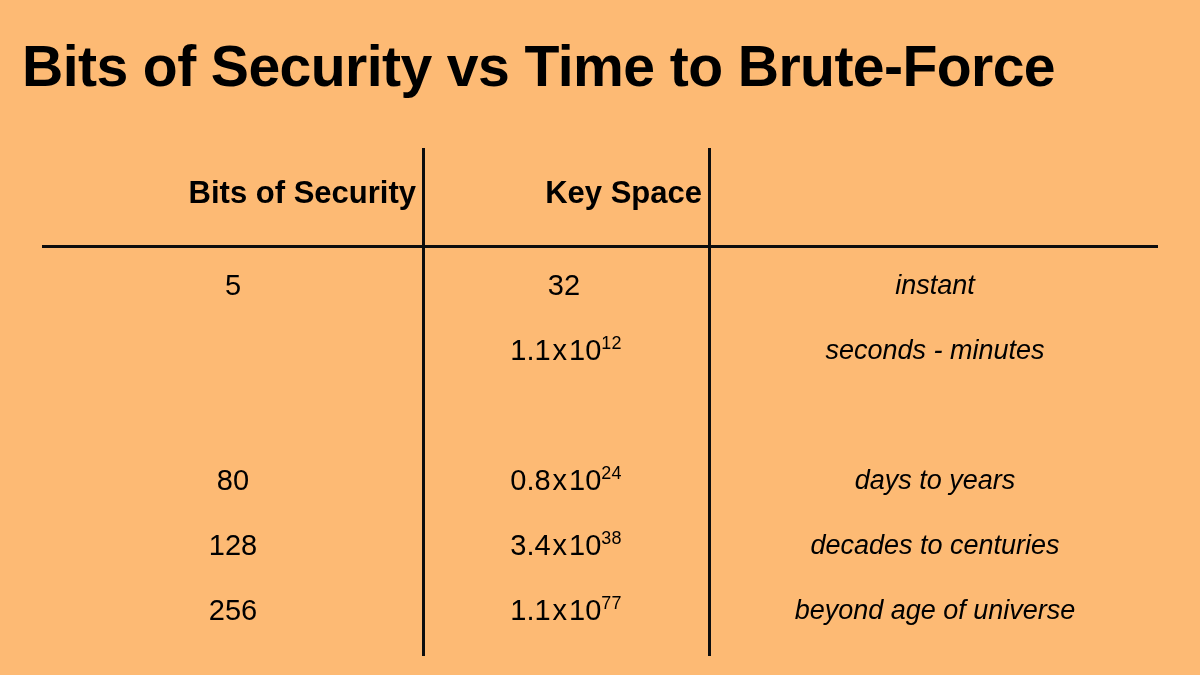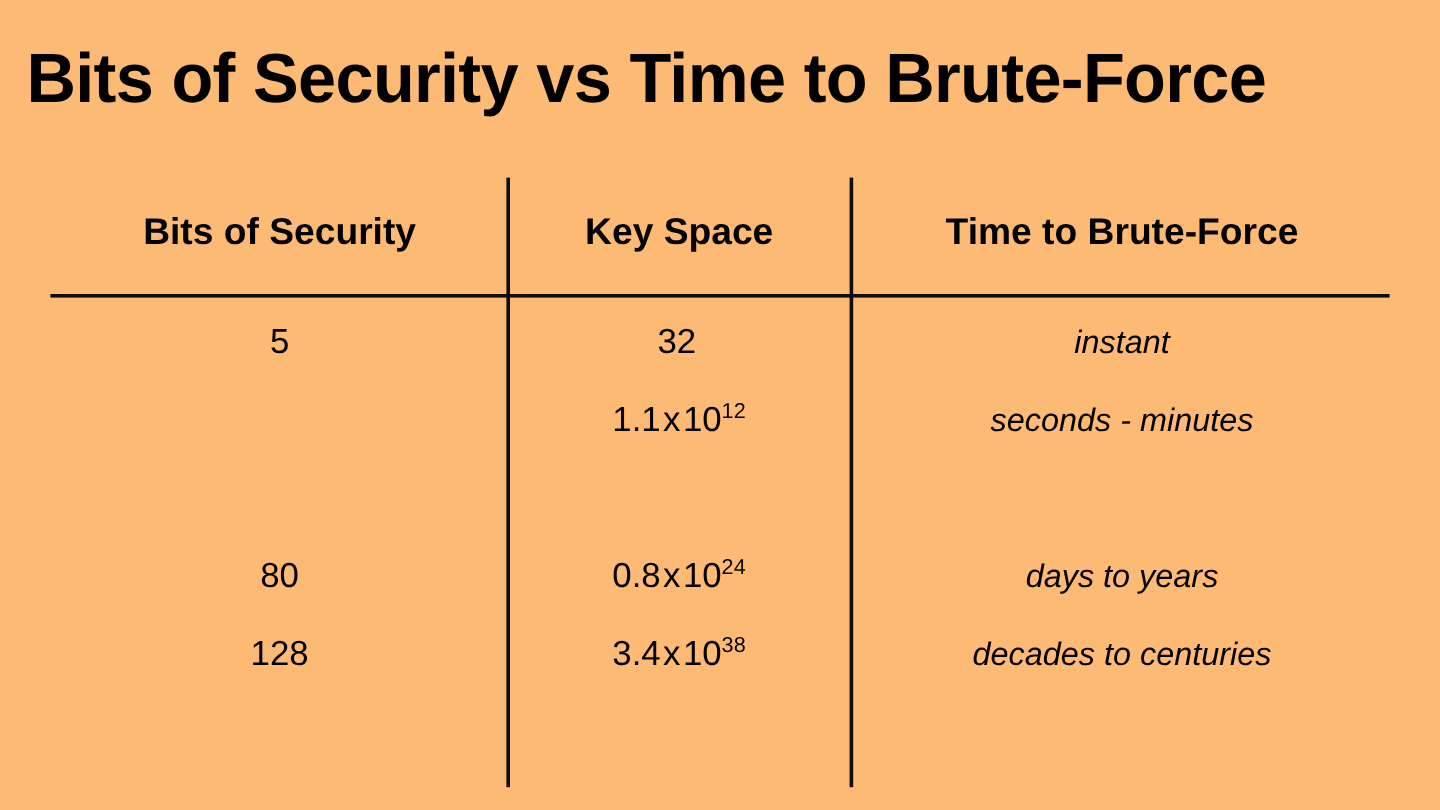--- a/index.html
+++ b/index.html
@@ -62,21 +62,21 @@
     height: 3px;
     background: #0d0d0d;
   }
 
   
   .col-head {
     position: absolute;
     top: 170px;
     height: 46px;
     line-height: 46px;
-    text-align: center;
+    text-align: right;
     font-weight: 700;
     font-size: 31px;
     white-space: nowrap;
     color: #000000;
   }
   #head-bits  { left: 50px;  width: 366px; }
   #head-space { left: 430px; width: 272px; }
   #head-time  { left: 716px; width: 438px; }
 
   
@@ -139,21 +139,20 @@
 <div id="slide">
 
   <div id="title">Bits of Security vs Time to Brute-Force</div>
 
   <div class="vrule" id="vrule-1"></div>
   <div class="vrule" id="vrule-2"></div>
   <div id="hrule"></div>
 
   <div class="col-head" id="head-bits">Bits of Security</div>
   <div class="col-head" id="head-space">Key Space</div>
-  <div class="col-head" id="head-time">Time to Brute-Force</div>
 
   <div class="row row-0">
     <div class="cell cell-bits">5</div>
     <div class="cell cell-space">
       <span class="mant">32</span><span class="mul"></span><span class="base"></span><sup class="exp"></sup>
     </div>
     <div class="cell cell-time">instant</div>
   </div>
 
   <div class="row row-1">
@@ -173,14 +172,21 @@
   </div>
 
   <div class="row row-4">
     <div class="cell cell-bits">128</div>
     <div class="cell cell-space">
       <span class="mant">3.4</span><span class="mul">x</span><span class="base">10</span><sup class="exp">38</sup>
     </div>
     <div class="cell cell-time">decades to centuries</div>
   </div>
 
+  <div class="row row-5">
+    <div class="cell cell-bits">256</div>
+    <div class="cell cell-space">
+      <span class="mant">1.1</span><span class="mul">x</span><span class="base">10</span><sup class="exp">77</sup>
+    </div>
+    <div class="cell cell-time">beyond age of universe</div>
+  </div>
 
 </div>
 
 </body></html>

